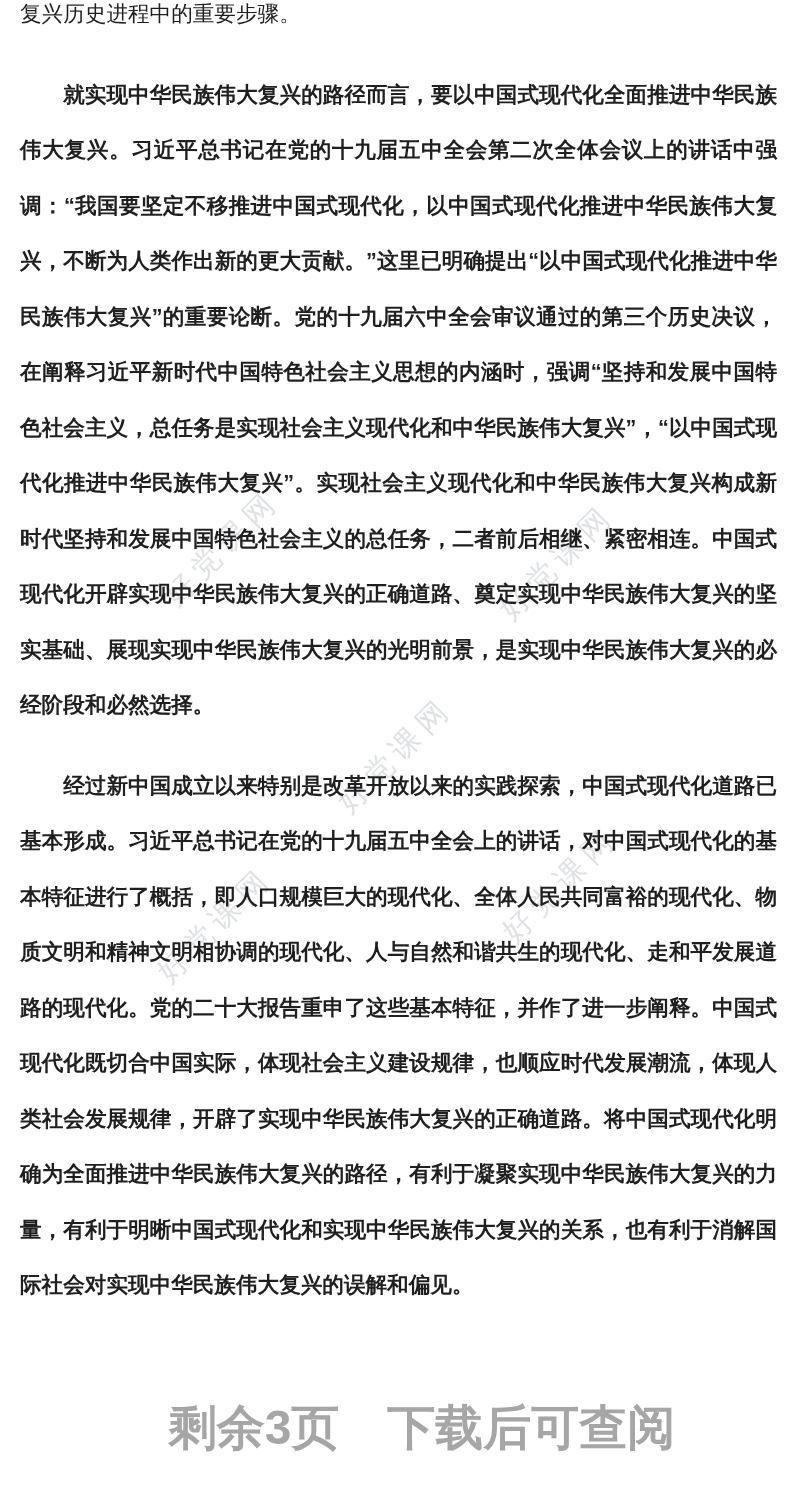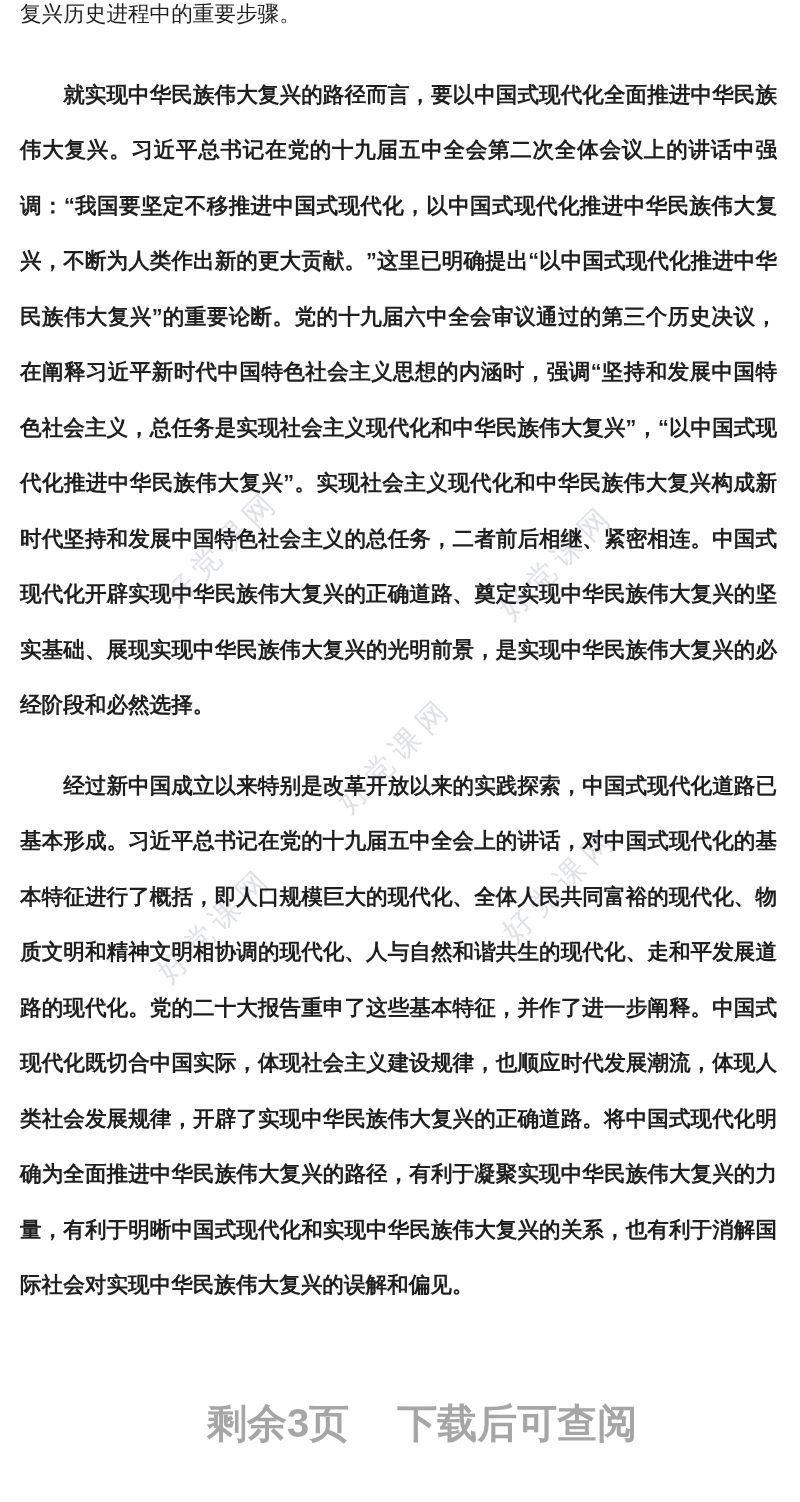--- a/index.html
+++ b/index.html
@@ -50,21 +50,21 @@
     user-select:none;
     pointer-events:none;
   }
   .footer{
     position:absolute;
     z-index:2;
     left:0;right:0;
     top:1400px;
     text-align:center;
     padding-left:44px;
-    font-size:40px;
+    font-size:48px;
     line-height:1.15;
     font-weight:bold;
     color:var(--footer);
     white-space:nowrap;
   }
   .footer .hint{ margin-left:48px; }
 </style>
 </head>
 <body>
 

